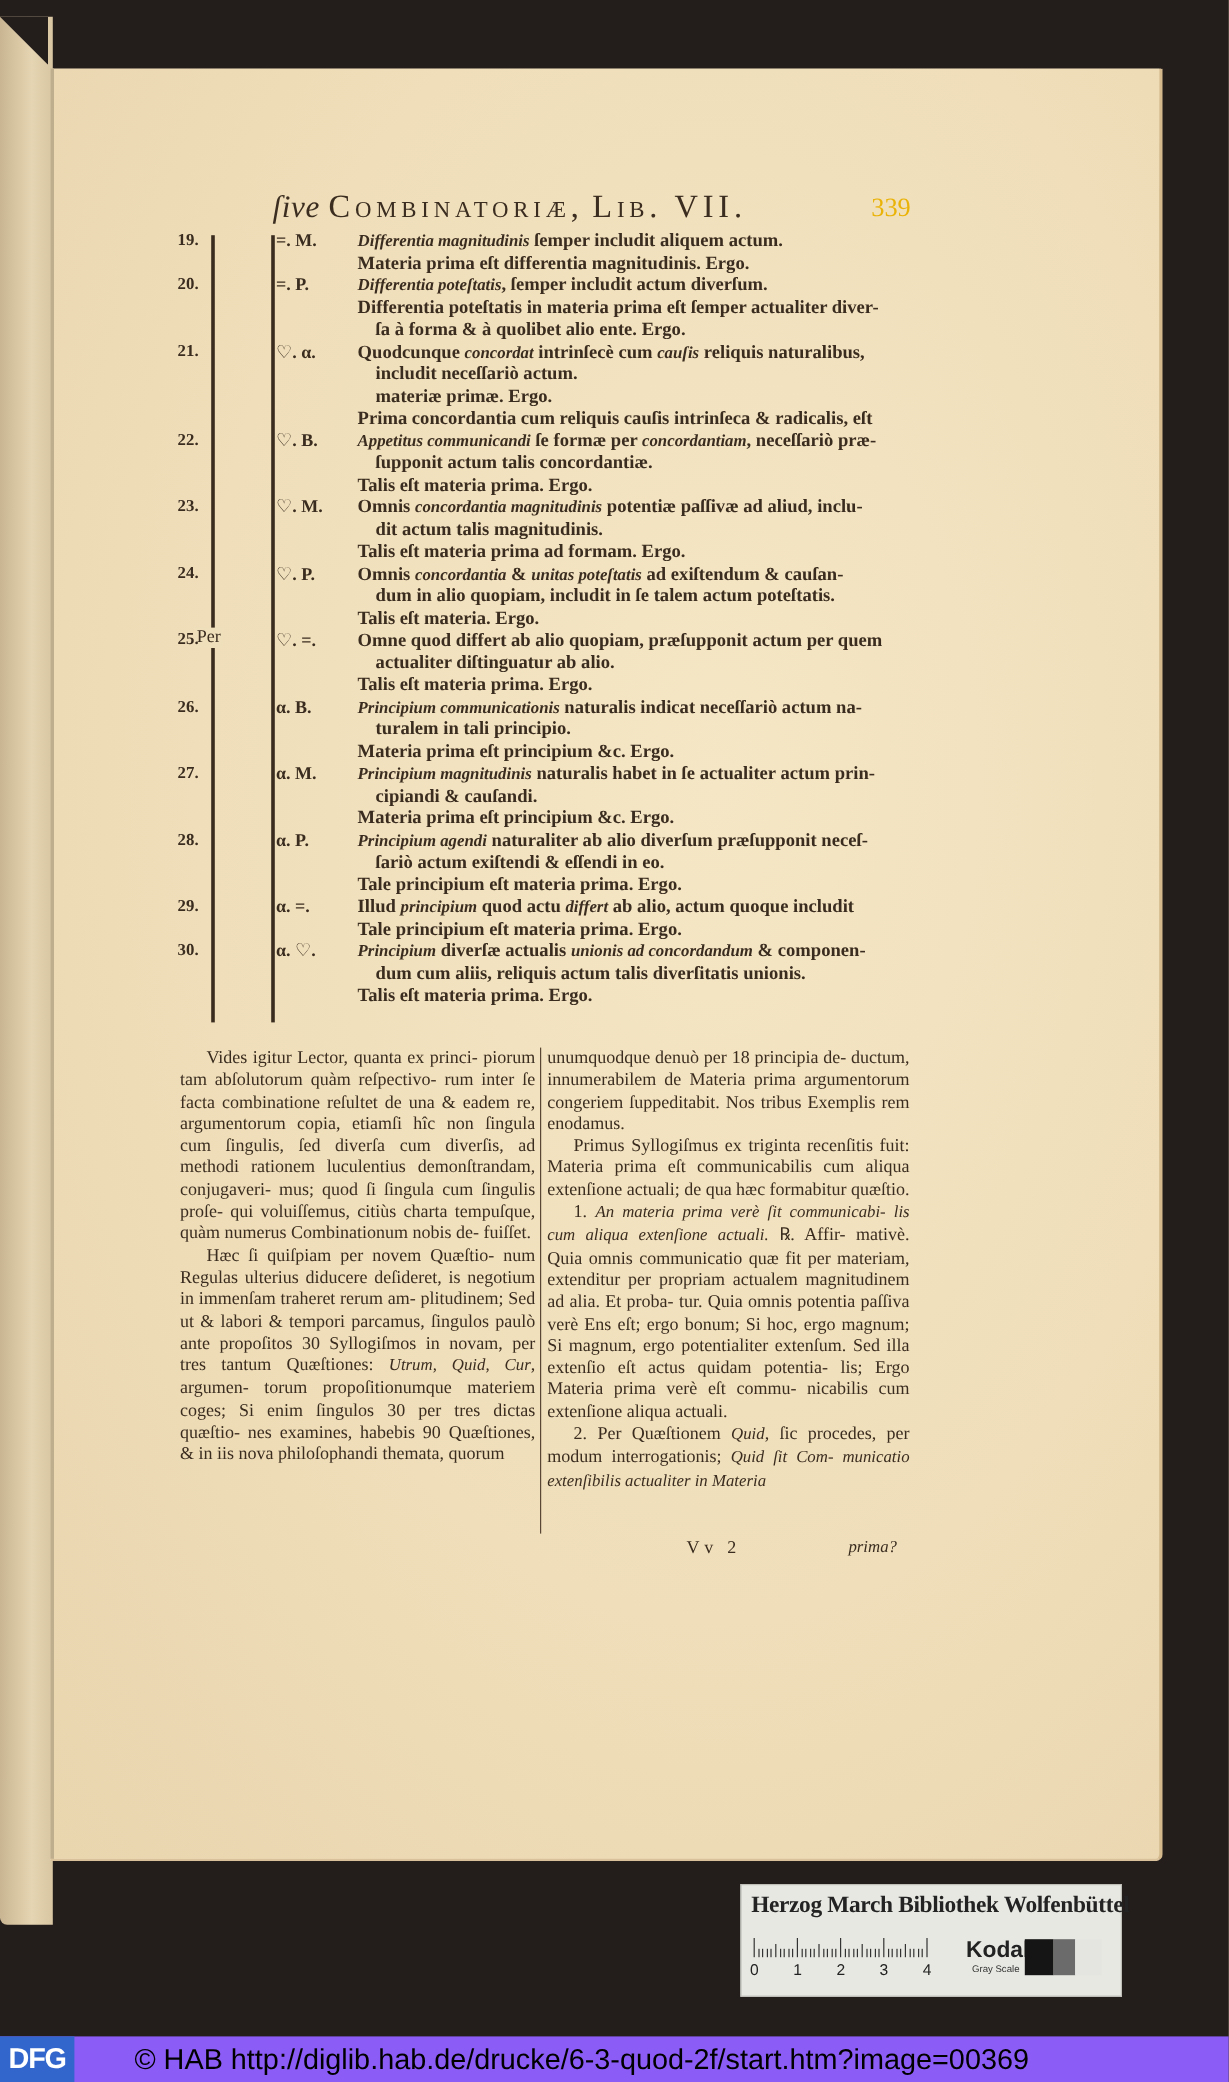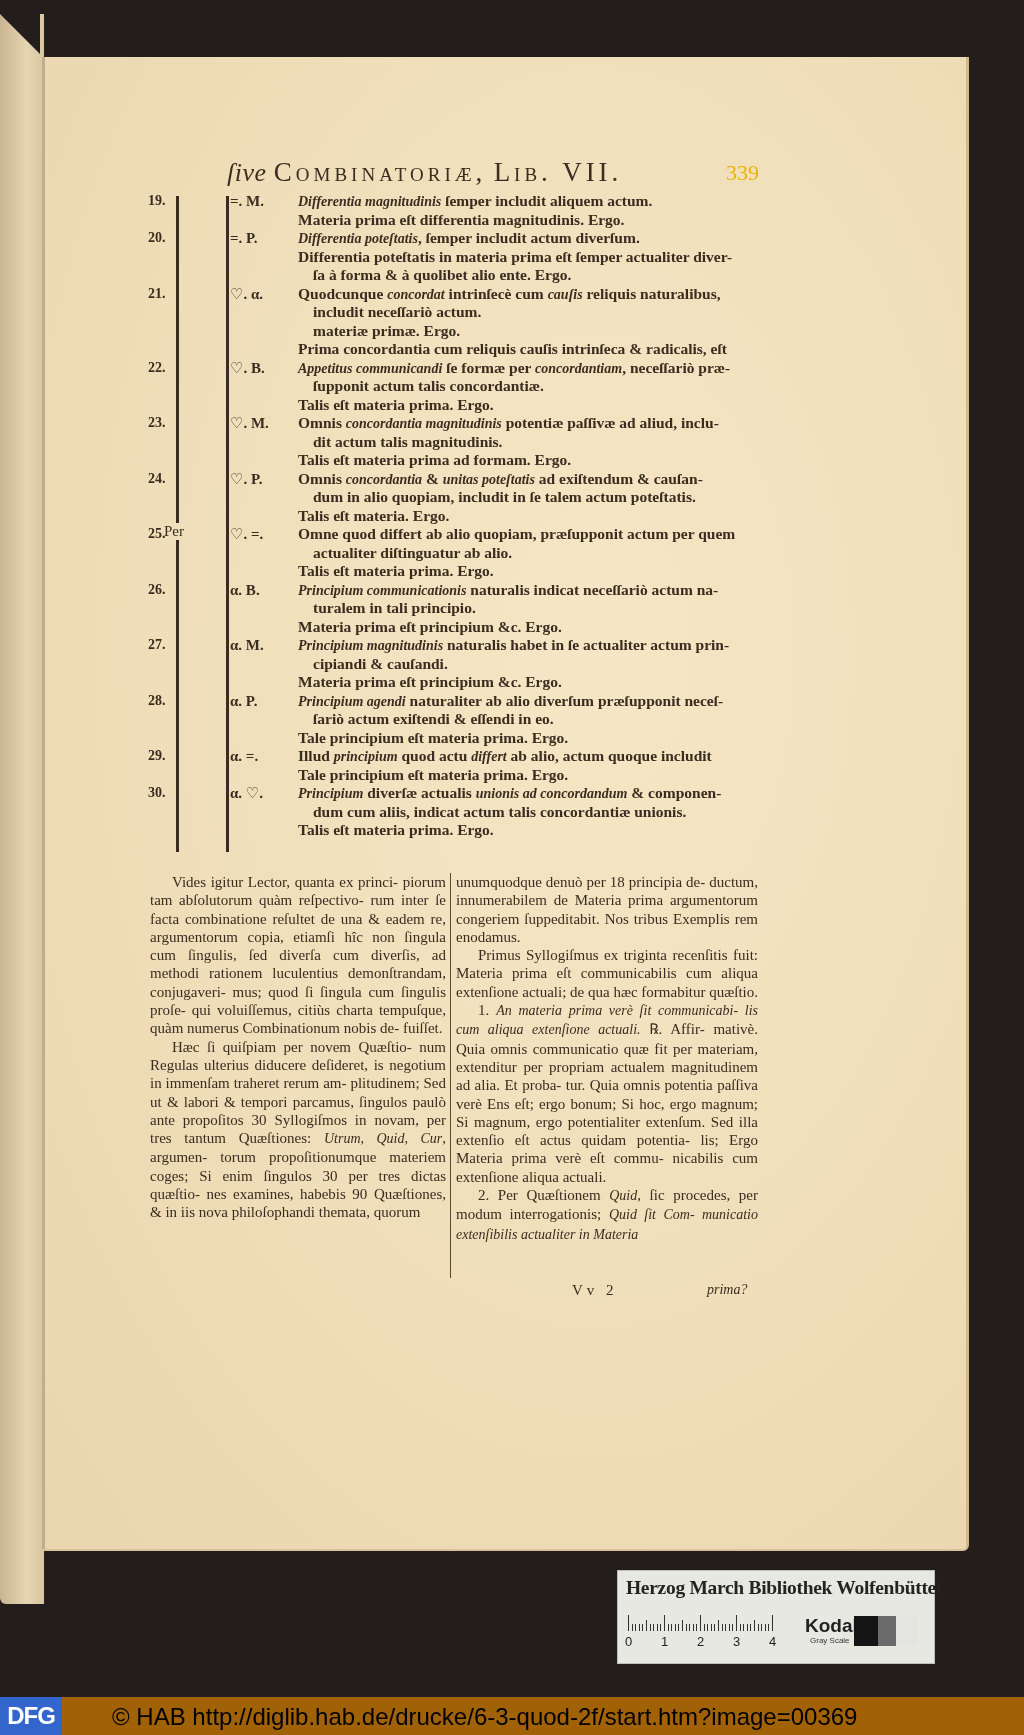--- a/index.html
+++ b/index.html
@@ -33,21 +33,21 @@
   .signature{position:absolute;left:572px;top:1282px;font-size:15px;letter-spacing:4px;}
   .catchword{position:absolute;left:707px;top:1282px;font-size:14px;font-style:italic;}
   .hab-card{position:absolute;left:617px;top:1570px;width:316px;height:92px;background:#e8e8e3;border:1px solid #bfbfb8;}
   .hab-title{position:absolute;left:8px;top:6px;font-family:"Liberation Serif",serif;font-weight:bold;font-size:19.5px;color:#232323;white-space:nowrap;letter-spacing:-0.3px;}
   .scale{position:absolute;left:10px;top:40px;width:160px;height:34px;}
   .tick{position:absolute;bottom:14px;width:1px;background:#333;}
   .scale-num{position:absolute;bottom:-4px;font-family:"Liberation Sans",sans-serif;font-size:13px;color:#222;}
   .kodak{position:absolute;left:187px;top:44px;font-family:"Liberation Sans",sans-serif;font-weight:bold;font-size:19px;color:#222;}
   .grayscale-label{position:absolute;left:192px;top:65px;font-family:"Liberation Sans",sans-serif;font-size:8px;color:#333;}
   .swatch{position:absolute;top:45px;height:30px;}
-  .footer{position:absolute;left:0;top:1697px;width:1024px;height:38px;background:#a16207;}
+  .footer{position:absolute;left:0;top:1697px;width:1024px;height:38px;background:#8b5cf6;}
   .dfg{position:absolute;left:0;top:0;width:62px;height:38px;background:#3366cc;color:#fff;font-family:"Liberation Sans",sans-serif;font-weight:bold;font-size:24px;line-height:38px;text-align:center;letter-spacing:-1px;}
   .footer-text{position:absolute;left:112px;top:6px;font-family:"Liberation Sans",sans-serif;font-size:24px;color:#000;white-space:nowrap;}
 </style>
 </head>
 <body>
 
 <div class="left-page"></div>
 <div class="page"></div>
 <div class="gutter"></div>
 
@@ -180,21 +180,21 @@
     </div>
     <div class="row">
       <span class="txt">Tale principium eſt materia prima.  Ergo.</span>
     </div>
     <div class="row">
       <span class="num">30.</span>
       <span class="sym">α. ♡.</span>
       <span class="txt"><i>Principium</i> diverſæ actualis <i>unionis ad concordandum</i> &amp; componen-</span>
     </div>
     <div class="row">
-      <span class="txt cont">dum cum aliis,  indicat actum talis concordantiæ unionis.</span>
+      <span class="txt cont">dum cum aliis,  reliquis actum talis diverſitatis unionis.</span>
     </div>
     <div class="row">
       <span class="txt">Talis eſt materia prima.  Ergo.</span>
     </div>
   </div>
 
 <div class="cols">
   <div class="col left" id="col-left">
       <p class="ind">Vides igitur Lector, quanta ex princi- piorum tam abſolutorum quàm reſpectivo- rum inter ſe facta combinatione reſultet de una &amp; eadem re, argumentorum copia, etiamſi hîc non ſingula cum ſingulis, ſed diverſa cum diverſis, ad methodi rationem luculentius demonſtrandam, conjugaveri- mus; quod ſi ſingula cum ſingulis proſe- qui voluiſſemus, citiùs charta tempuſque, quàm numerus Combinationum nobis de- fuiſſet.</p>
       <p class="ind">Hæc ſi quiſpiam per novem Quæſtio- num Regulas ulterius diducere deſideret, is negotium in immenſam traheret rerum am- plitudinem; Sed ut &amp; labori &amp; tempori parcamus, ſingulos paulò ante propoſitos 30 Syllogiſmos in novam, per tres tantum Quæſtiones: <i>Utrum, Quid, Cur</i>, argumen- torum propoſitionumque materiem coges; Si enim ſingulos 30 per tres dictas quæſtio- nes examines, habebis 90 Quæſtiones, &amp; in iis nova philoſophandi themata, quorum</p>

